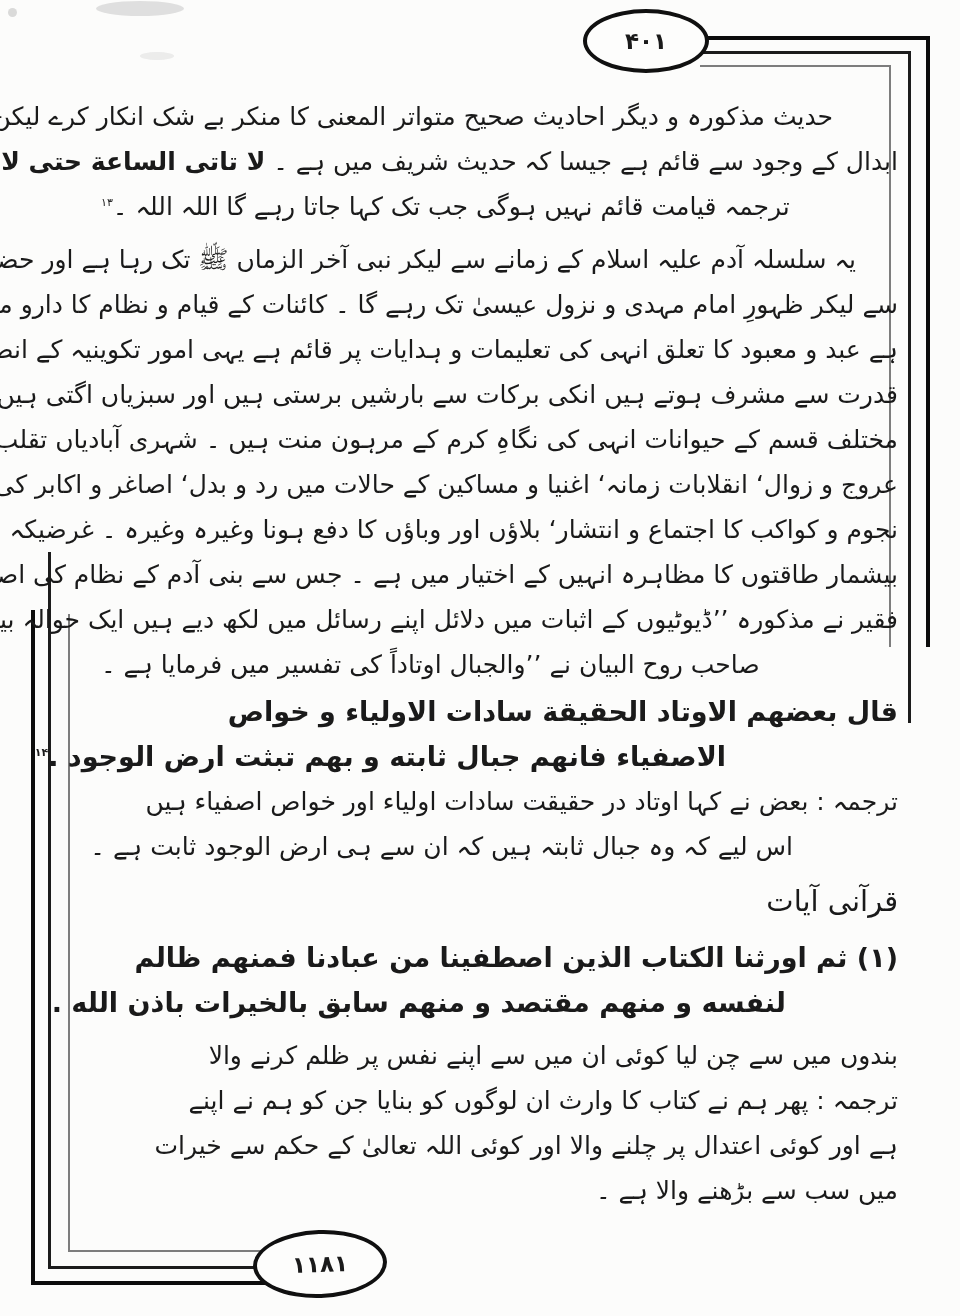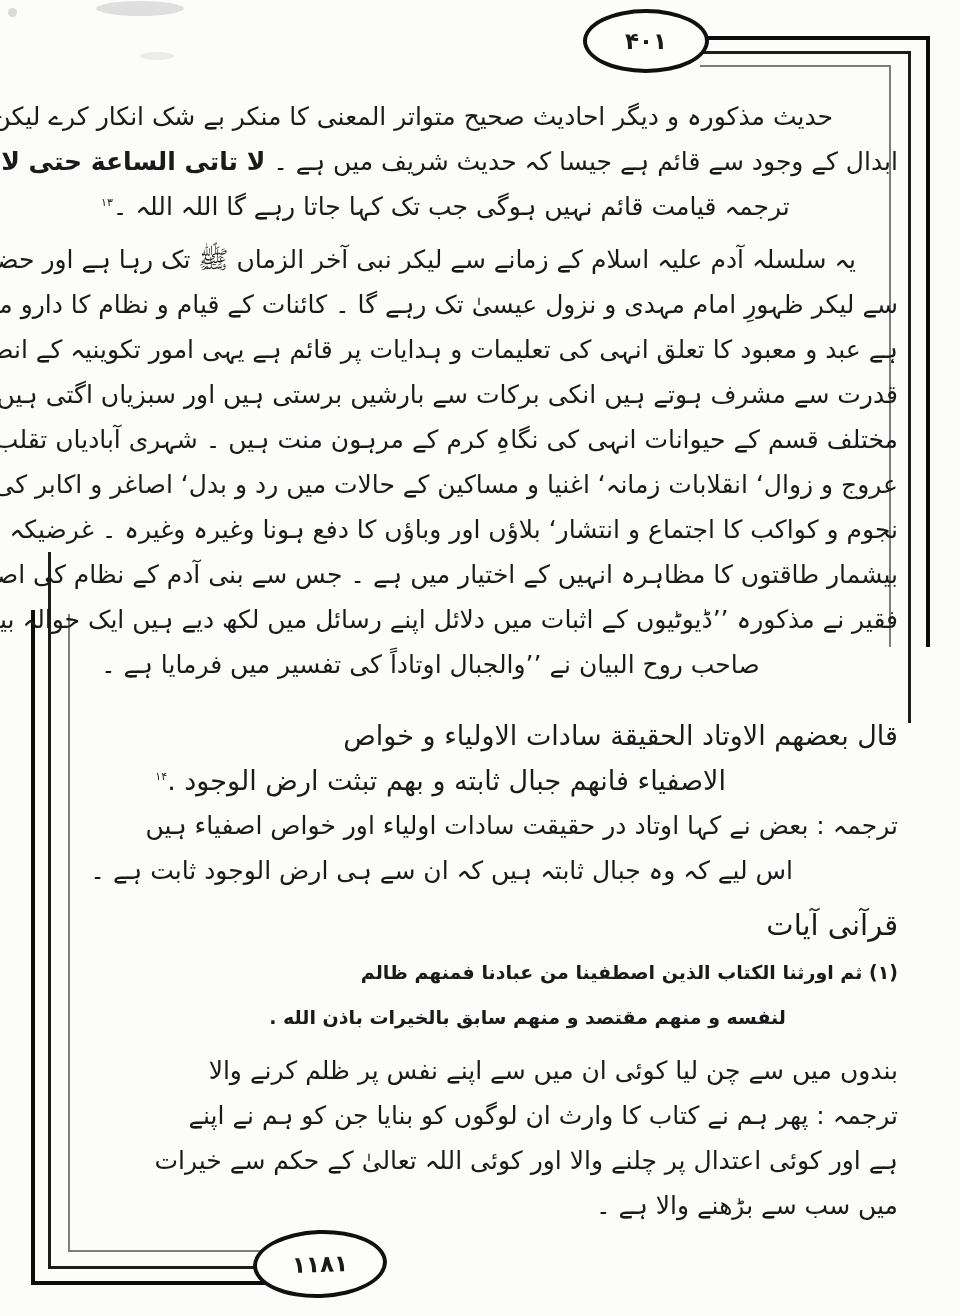--- a/index.html
+++ b/index.html
@@ -34,25 +34,25 @@
   .text-col{
     position:absolute;left:85px;top:94px;width:813px;
     direction:rtl;font-size:25px;line-height:45px;z-index:2;
   }
   .line{white-space:nowrap;text-align:right;}
   .p1-l1{padding-right:65px;}
   .p2{margin-top:8px;}
   .p2-l1{padding-right:42px;}
   .shift-left{text-align:left;padding-left:16px;}
   .arabic-bold{font-weight:bold;}
-  .quote{margin-top:26px;font-weight:normal;font-size:27px;}
+  .quote{margin-top:2px;font-weight:bold;font-size:27px;}
   .quote-l2{padding-right:172px;}
   .t1-l2{padding-right:105px;}
   .heading{font-size:29px;margin-top:10px;}
-  .verse{margin-top:2px;font-weight:bold;font-size:19px;}
+  .verse{margin-top:11px;font-weight:bold;font-size:27px;}
   .verse-l2{padding-right:112px;}
   .t2{margin-top:8px;}
   .center{}
   sup{font-size:11px;line-height:0;}
 </style>
 </head>
 <body>
 
 <div class="smudge smudge-a"></div>
 <div class="smudge smudge-b"></div>

